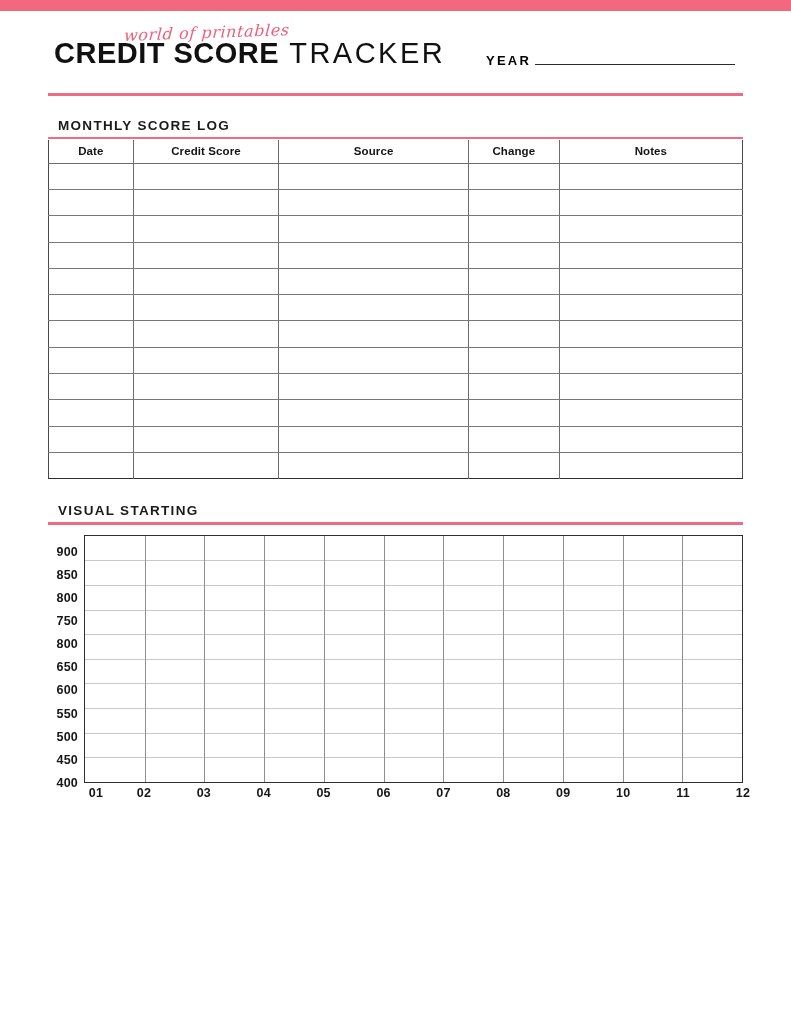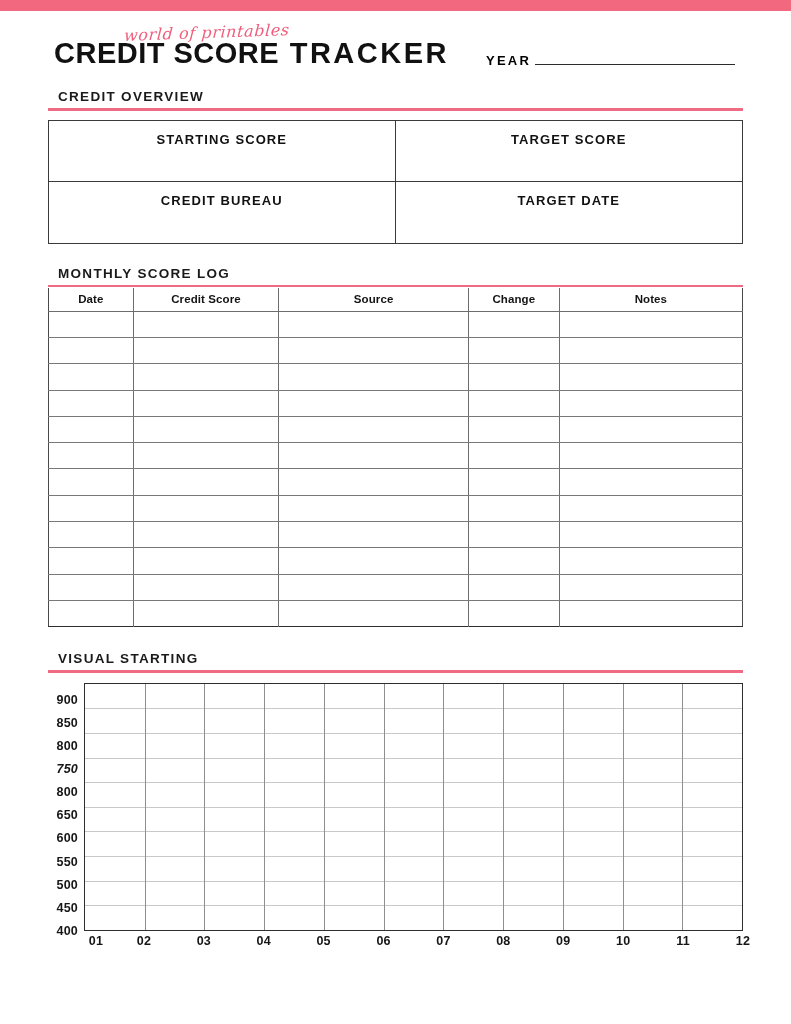--- a/index.html
+++ b/index.html
@@ -68,21 +68,21 @@
     font-size: 29px;
     line-height: 1;
     white-space: nowrap;
     color: #111111;
   }
   .main-title .strong {
     font-weight: 700;
     letter-spacing: 0.5px;
   }
   .main-title .light {
-    font-weight: 700;
+    font-weight: 400;
     letter-spacing: 2.5px;
   }
 
   .year-block {
     position: absolute;
     right: 8px;
     top: 42px;
     display: flex;
     align-items: baseline;
     white-space: nowrap;
@@ -273,37 +273,22 @@
           <span class="strong">CREDIT SCORE</span><span class="light"> TRACKER</span>
         </div>
       </div>
       <div class="year-block">
         <span class="year-label">YEAR</span>
         <span class="year-line"></span>
       </div>
     </div>
 
     <div class="section">
-      <div class="section-head">CREDIT OVERVIEW</div>
       <div class="section-rule"></div>
 
-      <div class="overview">
-        <div class="ov-cell">
-          <div class="ov-label">STARTING SCORE</div>
-        </div>
-        <div class="ov-cell">
-          <div class="ov-label">TARGET SCORE</div>
-        </div>
-        <div class="ov-cell">
-          <div class="ov-label">CREDIT BUREAU</div>
-        </div>
-        <div class="ov-cell">
-          <div class="ov-label">TARGET DATE</div>
-        </div>
-      </div>
     </div>
 
     <div class="section log-wrap">
       <div class="section-head">MONTHLY SCORE LOG</div>
       <div class="section-rule"></div>
 
       <table class="log-table">
         <colgroup>
           <col style="width:12.2%">
           <col style="width:21.0%">
@@ -411,21 +396,21 @@
 
     <div class="section vp-wrap">
       <div class="section-head">VISUAL STARTING</div>
       <div class="section-rule"></div>
 
       <div class="chart-area">
         <div class="ylabels">
             <div class="ylab" style="top: 0%;">900</div>
             <div class="ylab" style="top: 10%;">850</div>
             <div class="ylab" style="top: 20%;">800</div>
-            <div class="ylab" style="top: 30%; font-style: italic;">750</div>
+            <div class="ylab" style="top: 30%;">750</div>
             <div class="ylab" style="top: 40%;">800</div>
             <div class="ylab" style="top: 50%;">650</div>
             <div class="ylab" style="top: 60%;">600</div>
             <div class="ylab" style="top: 70%;">550</div>
             <div class="ylab" style="top: 80%;">500</div>
             <div class="ylab" style="top: 90%;">450</div>
             <div class="ylab" style="top: 100%;">400</div>
           </div>
         <div class="chart-inner">
             <div class="grid-h" style="top: 10%;"></div>

